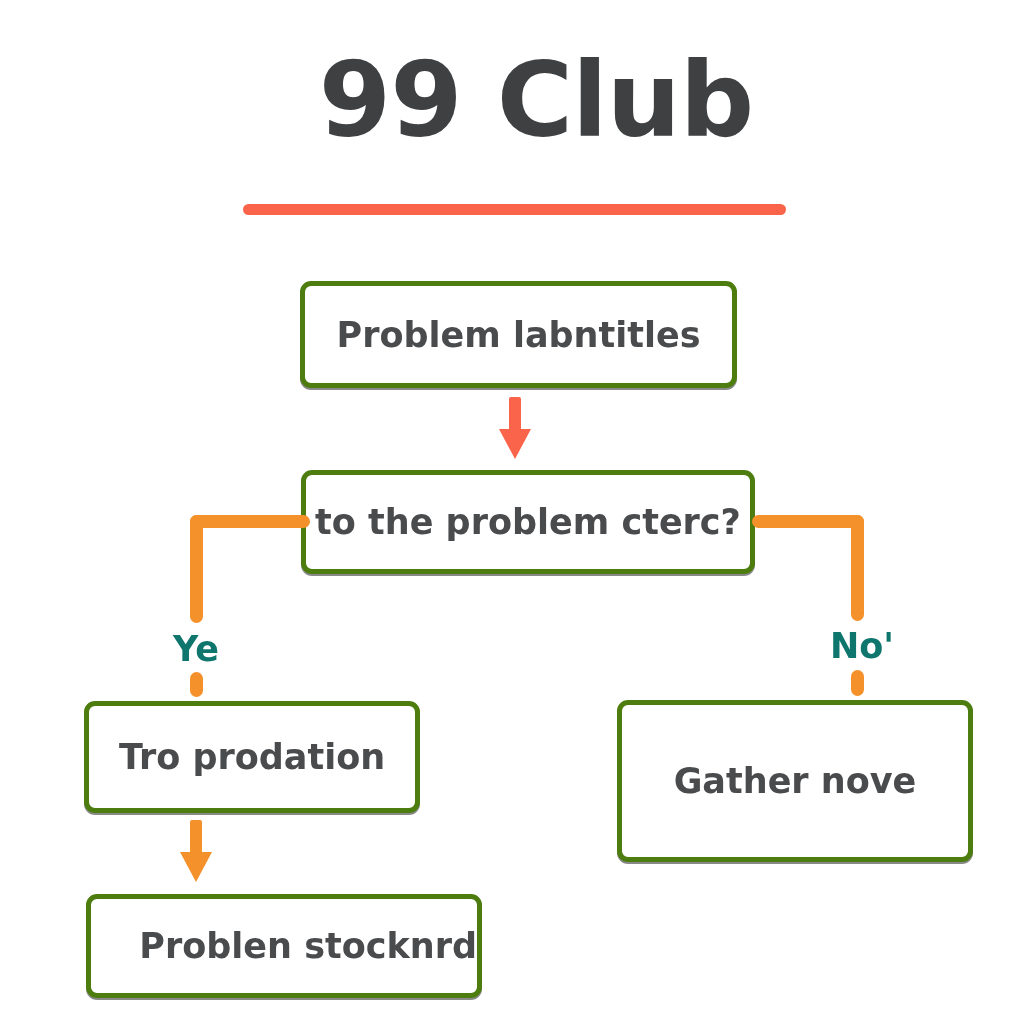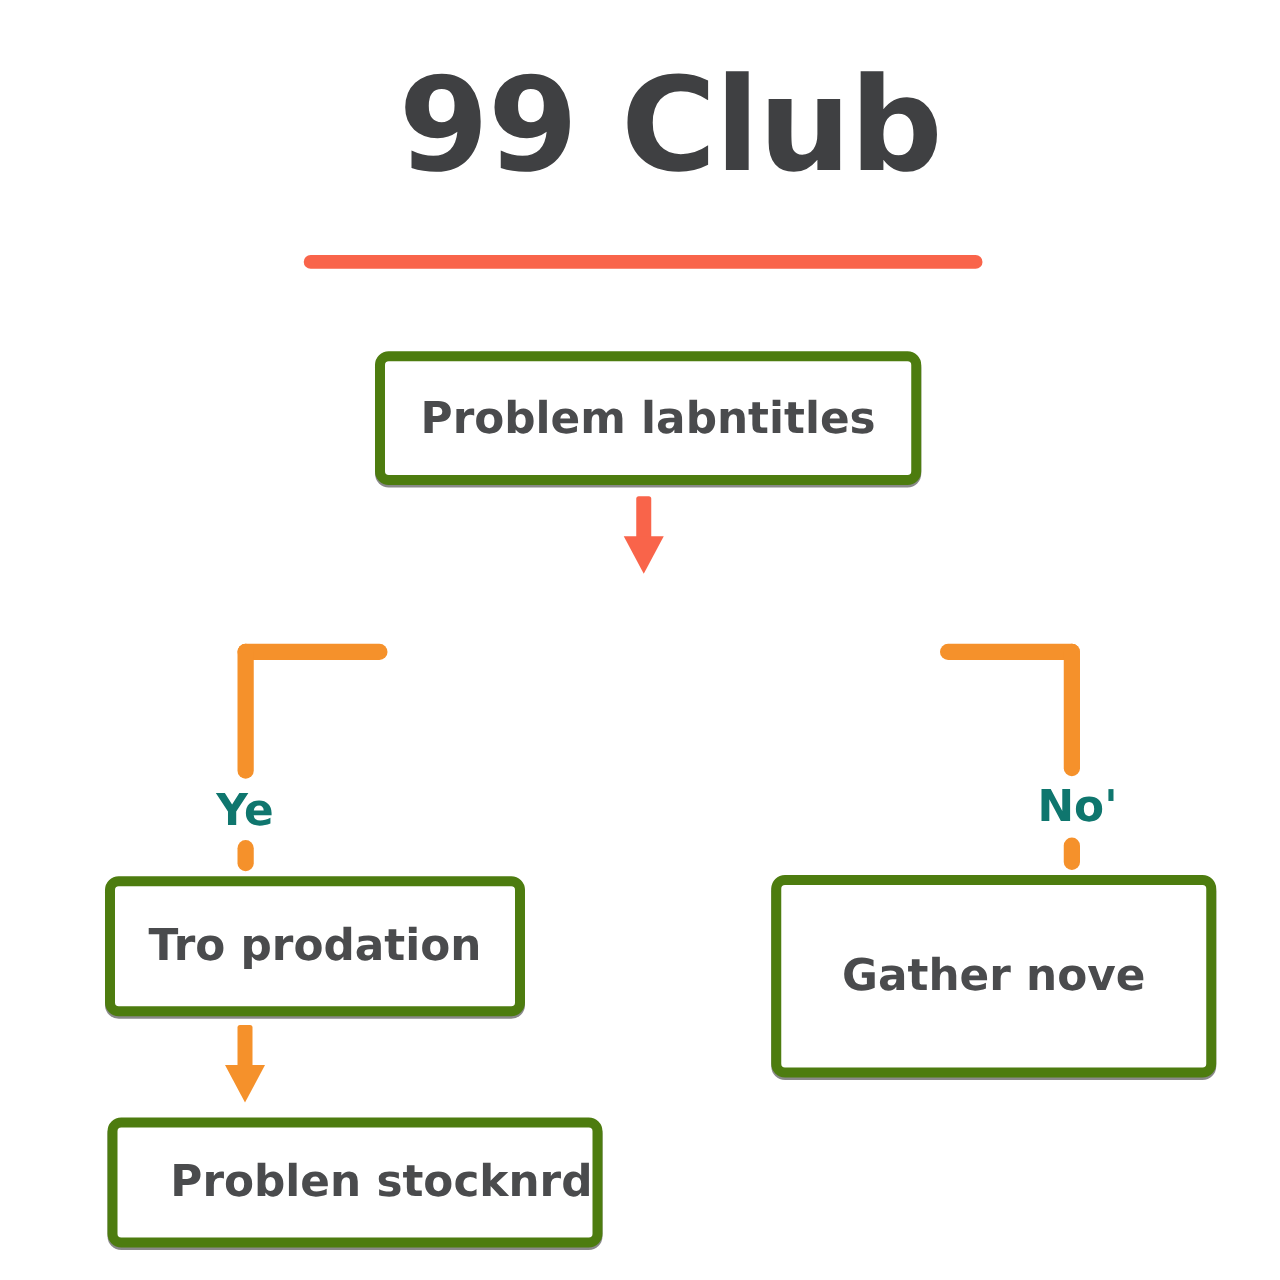--- a/index.html
+++ b/index.html
@@ -45,21 +45,21 @@
     top: 204px;
     width: 543px;
     height: 11px;
     background: #f9644a;
     border-radius: 6px;
   }
 
   
   .node {
     position: absolute;
-    border: 8px solid #4d7c0f;
+    border: 5px solid #4d7c0f;
     border-radius: 11px;
     background: #ffffff;
     display: flex;
     align-items: center;
     justify-content: center;
     text-align: center;
     color: #4a4b4d;
     font-weight: bold;
     font-family: "DejaVu Sans", sans-serif;
     letter-spacing: 0px;
@@ -193,20 +193,23 @@
 
   <div class="node" id="node-problem-identified">
     <span>Problem labntitles</span>
   </div>
 
   <div class="arrow-down" id="arrow-identified-to-decision">
     <div class="arrow-shaft"></div>
     <div class="arrow-head"></div>
   </div>
 
+  <div class="node" id="node-decision">
+    <span>to the problem cterc?</span>
+  </div>
 
   <div class="connector" id="connector-yes-horizontal"></div>
   <div class="connector" id="connector-yes-vertical-top"></div>
   <div class="connector" id="connector-yes-vertical-bottom"></div>
 
   <div class="branch-label" id="label-yes">Ye</div>
 
   <div class="connector" id="connector-no-horizontal"></div>
   <div class="connector" id="connector-no-vertical-top"></div>
   <div class="connector" id="connector-no-vertical-bottom"></div>

